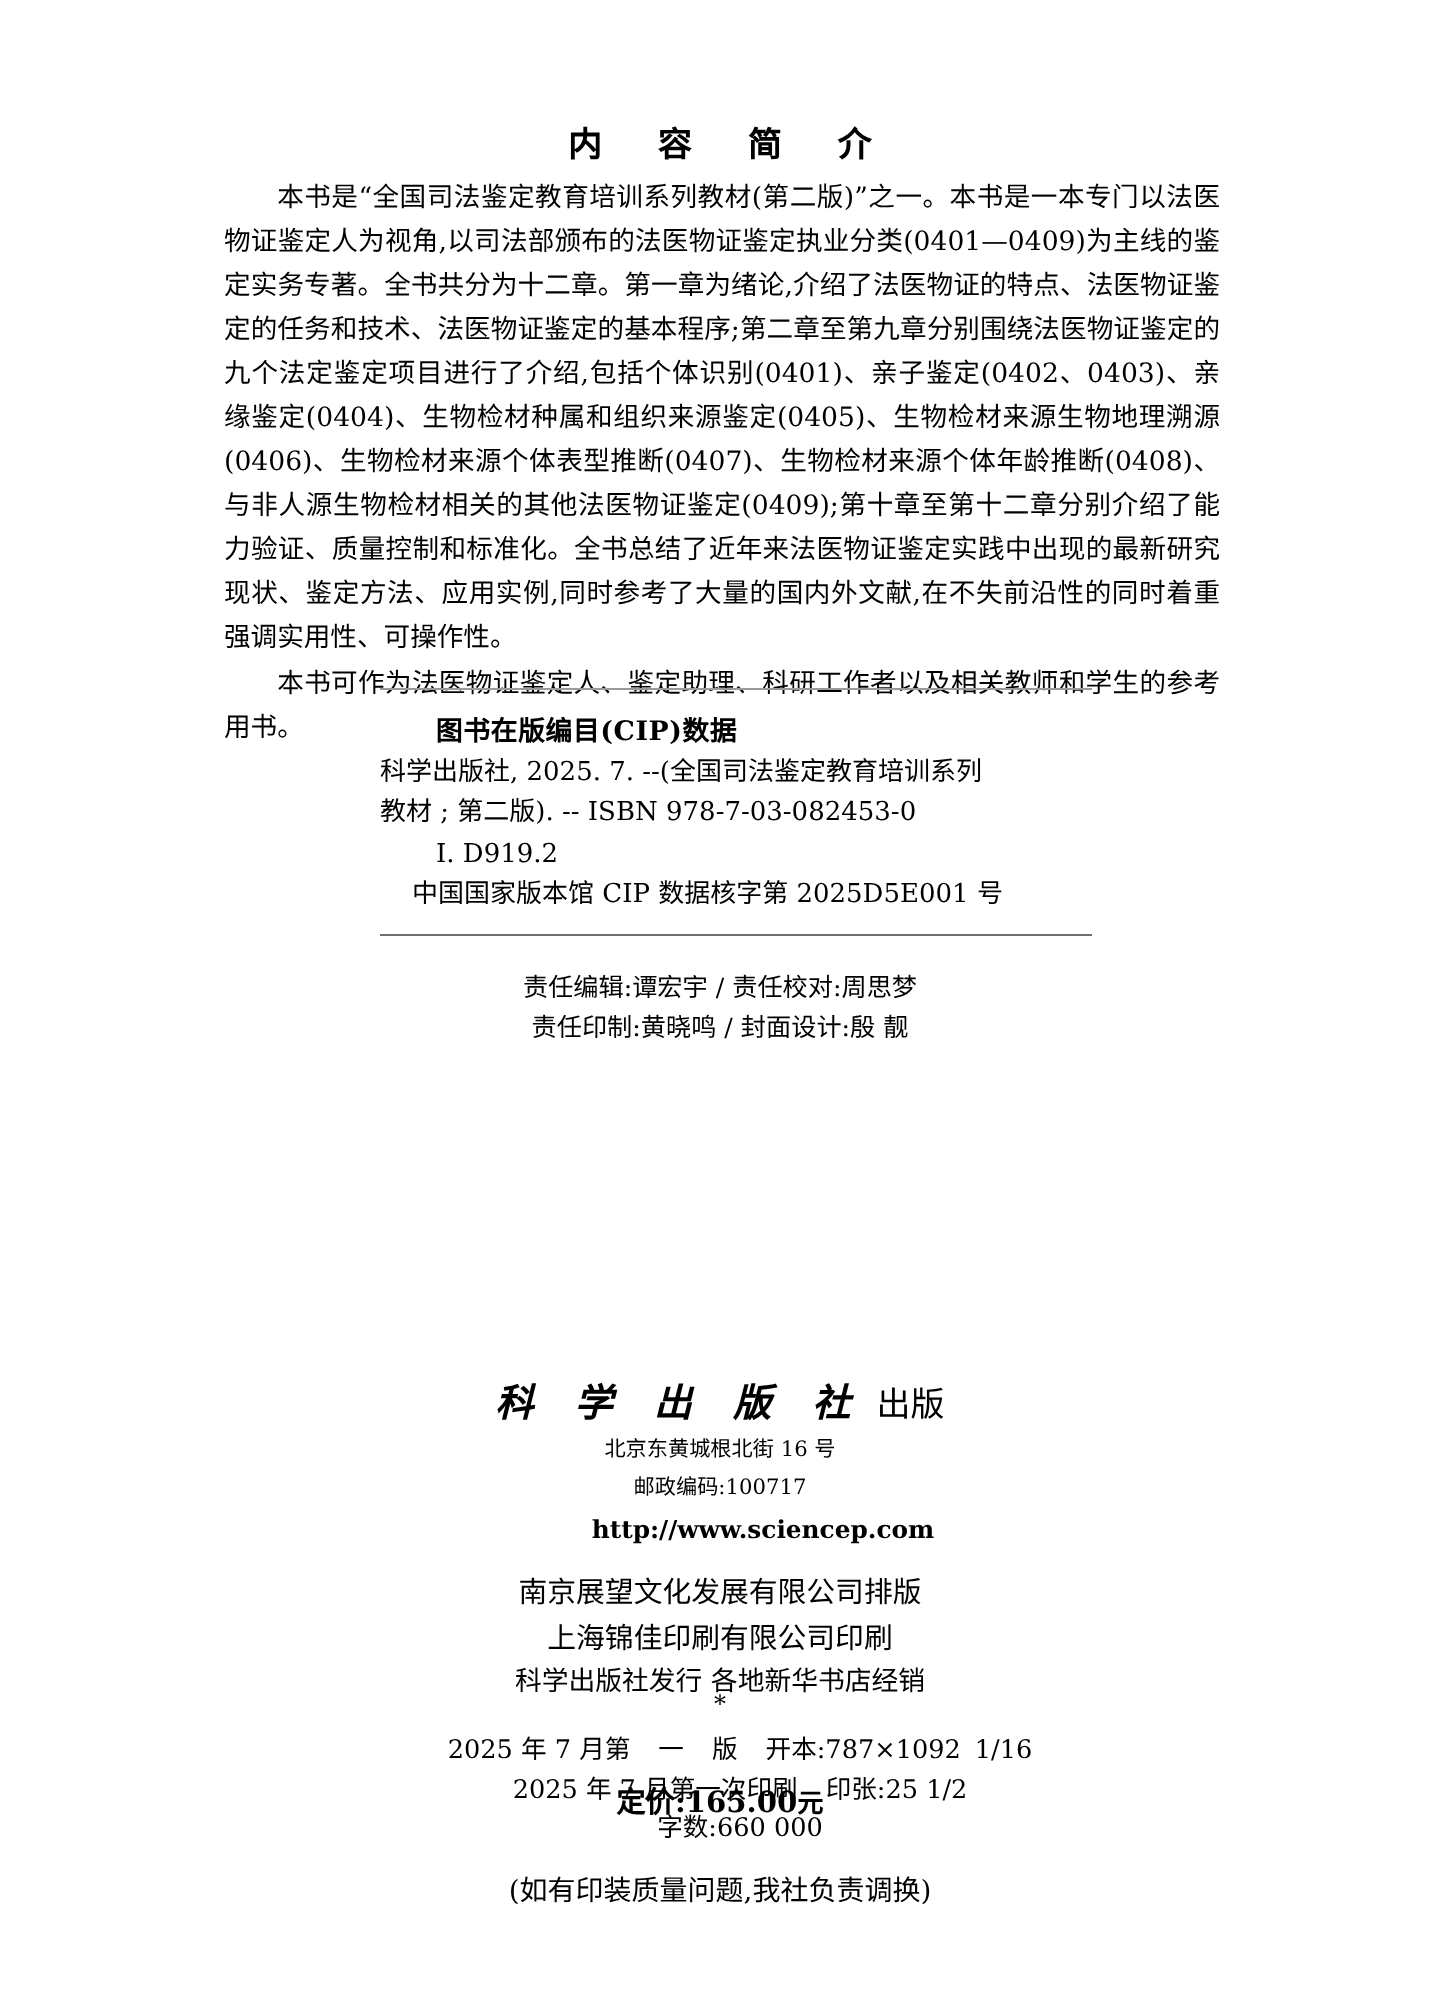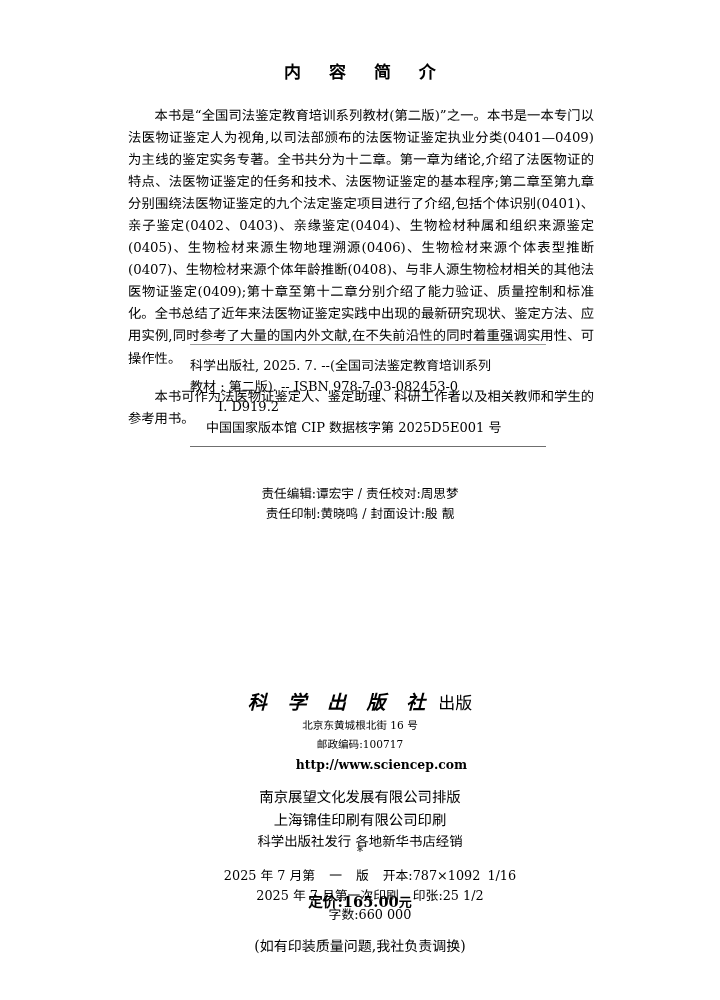--- a/index.html
+++ b/index.html
@@ -46,21 +46,21 @@
     left: 112px;
     top: 89px;
     width: 498px;
     font-family: "DejaVu Serif", "Liberation Serif", serif;
     font-size: 13.3px;
     line-height: 22.05px;
     text-align: justify;
     text-justify: inter-ideograph;
   }
   .abstract p {
-    margin: 16px;
+    margin: 0;
     text-indent: 2em;
   }
 
   
   .cip-block {
     position: absolute;
     left: 190px;
     top: 344px;
     width: 356px;
   }
@@ -221,20 +221,21 @@
   <div class="section-title">内 容 简 介</div>
 
   <div class="abstract">
     <p>本书是“全国司法鉴定教育培训系列教材(第二版)”之一。本书是一本专门以法医物证鉴定人为视角,以司法部颁布的法医物证鉴定执业分类(0401—0409)为主线的鉴定实务专著。全书共分为十二章。第一章为绪论,介绍了法医物证的特点、法医物证鉴定的任务和技术、法医物证鉴定的基本程序;第二章至第九章分别围绕法医物证鉴定的九个法定鉴定项目进行了介绍,包括个体识别(0401)、亲子鉴定(0402、0403)、亲缘鉴定(0404)、生物检材种属和组织来源鉴定(0405)、生物检材来源生物地理溯源(0406)、生物检材来源个体表型推断(0407)、生物检材来源个体年龄推断(0408)、与非人源生物检材相关的其他法医物证鉴定(0409);第十章至第十二章分别介绍了能力验证、质量控制和标准化。全书总结了近年来法医物证鉴定实践中出现的最新研究现状、鉴定方法、应用实例,同时参考了大量的国内外文献,在不失前沿性的同时着重强调实用性、可操作性。</p>
     <p>本书可作为法医物证鉴定人、鉴定助理、科研工作者以及相关教师和学生的参考用书。</p>
   </div>
 
   <div class="cip-block">
     <div class="cip-rule"></div>
     <div class="cip-inner">
+      <div class="cip-heading">图书在版编目(CIP)数据</div>
       <div class="cip-line">科学出版社, 2025. 7. --(全国司法鉴定教育培训系列</div>
       <div class="cip-line">教材 ; 第二版). -- ISBN 978-7-03-082453-0</div>
       <div class="cip-line cip-indent-1">Ⅰ. D919.2</div>
       <div class="cip-line cip-indent-2">中国国家版本馆 CIP 数据核字第 2025D5E001 号</div>
     </div>
     <div class="cip-rule-bottom"></div>
   </div>
 
   <div class="credits">
     <div>责任编辑:谭宏宇 / 责任校对:周思梦</div>

